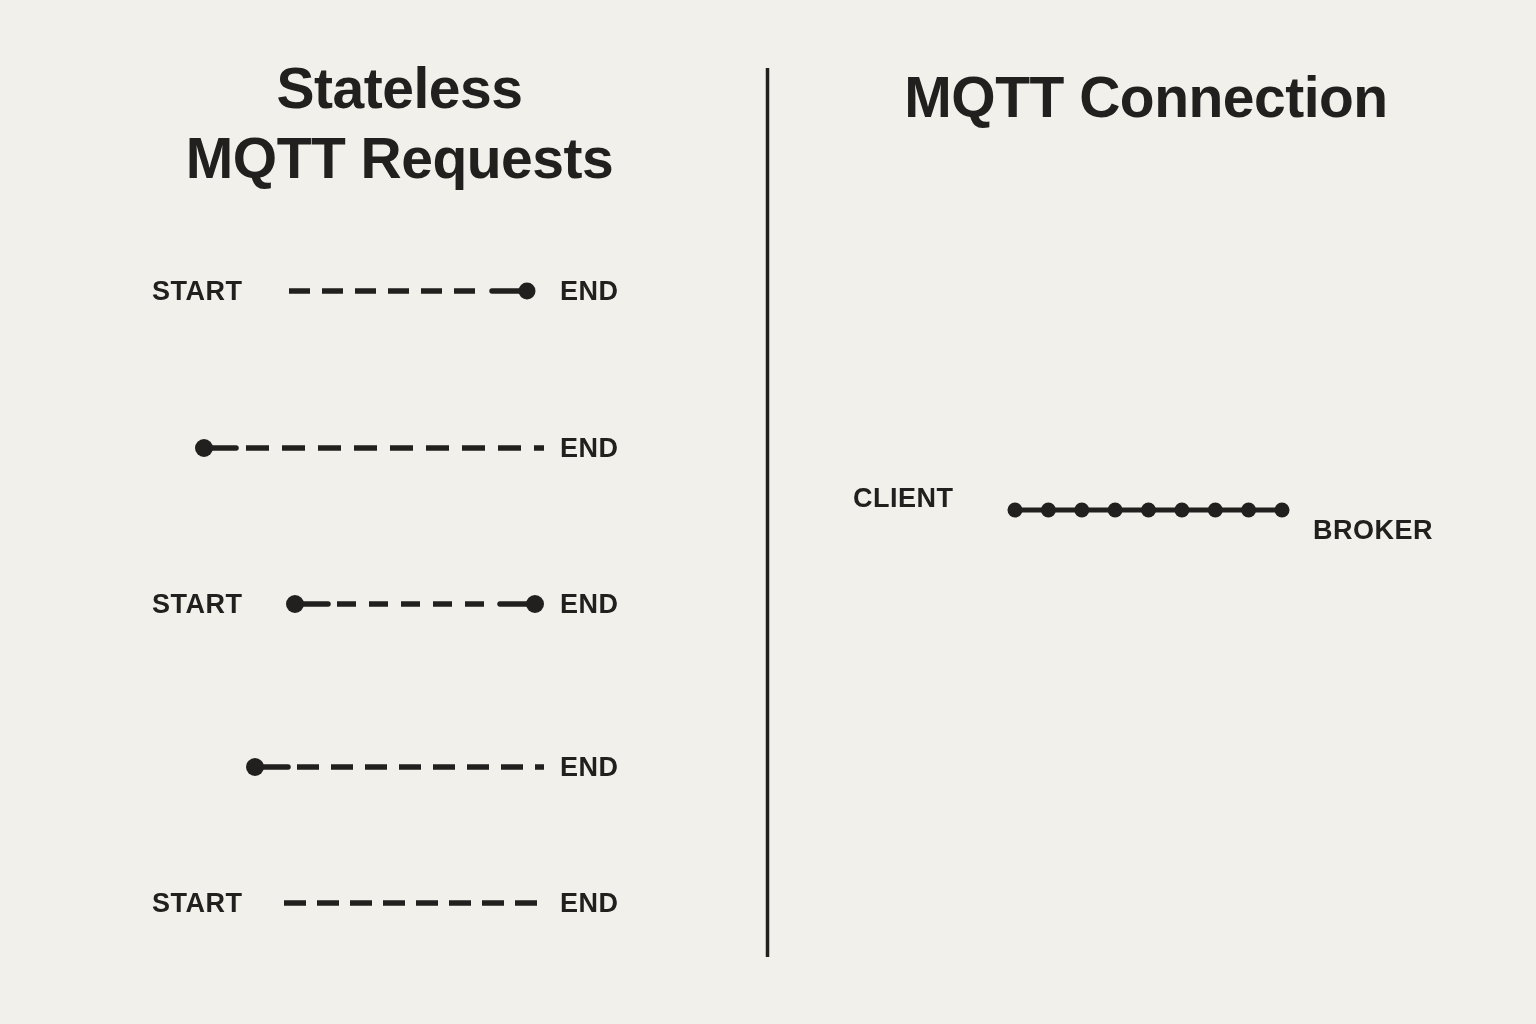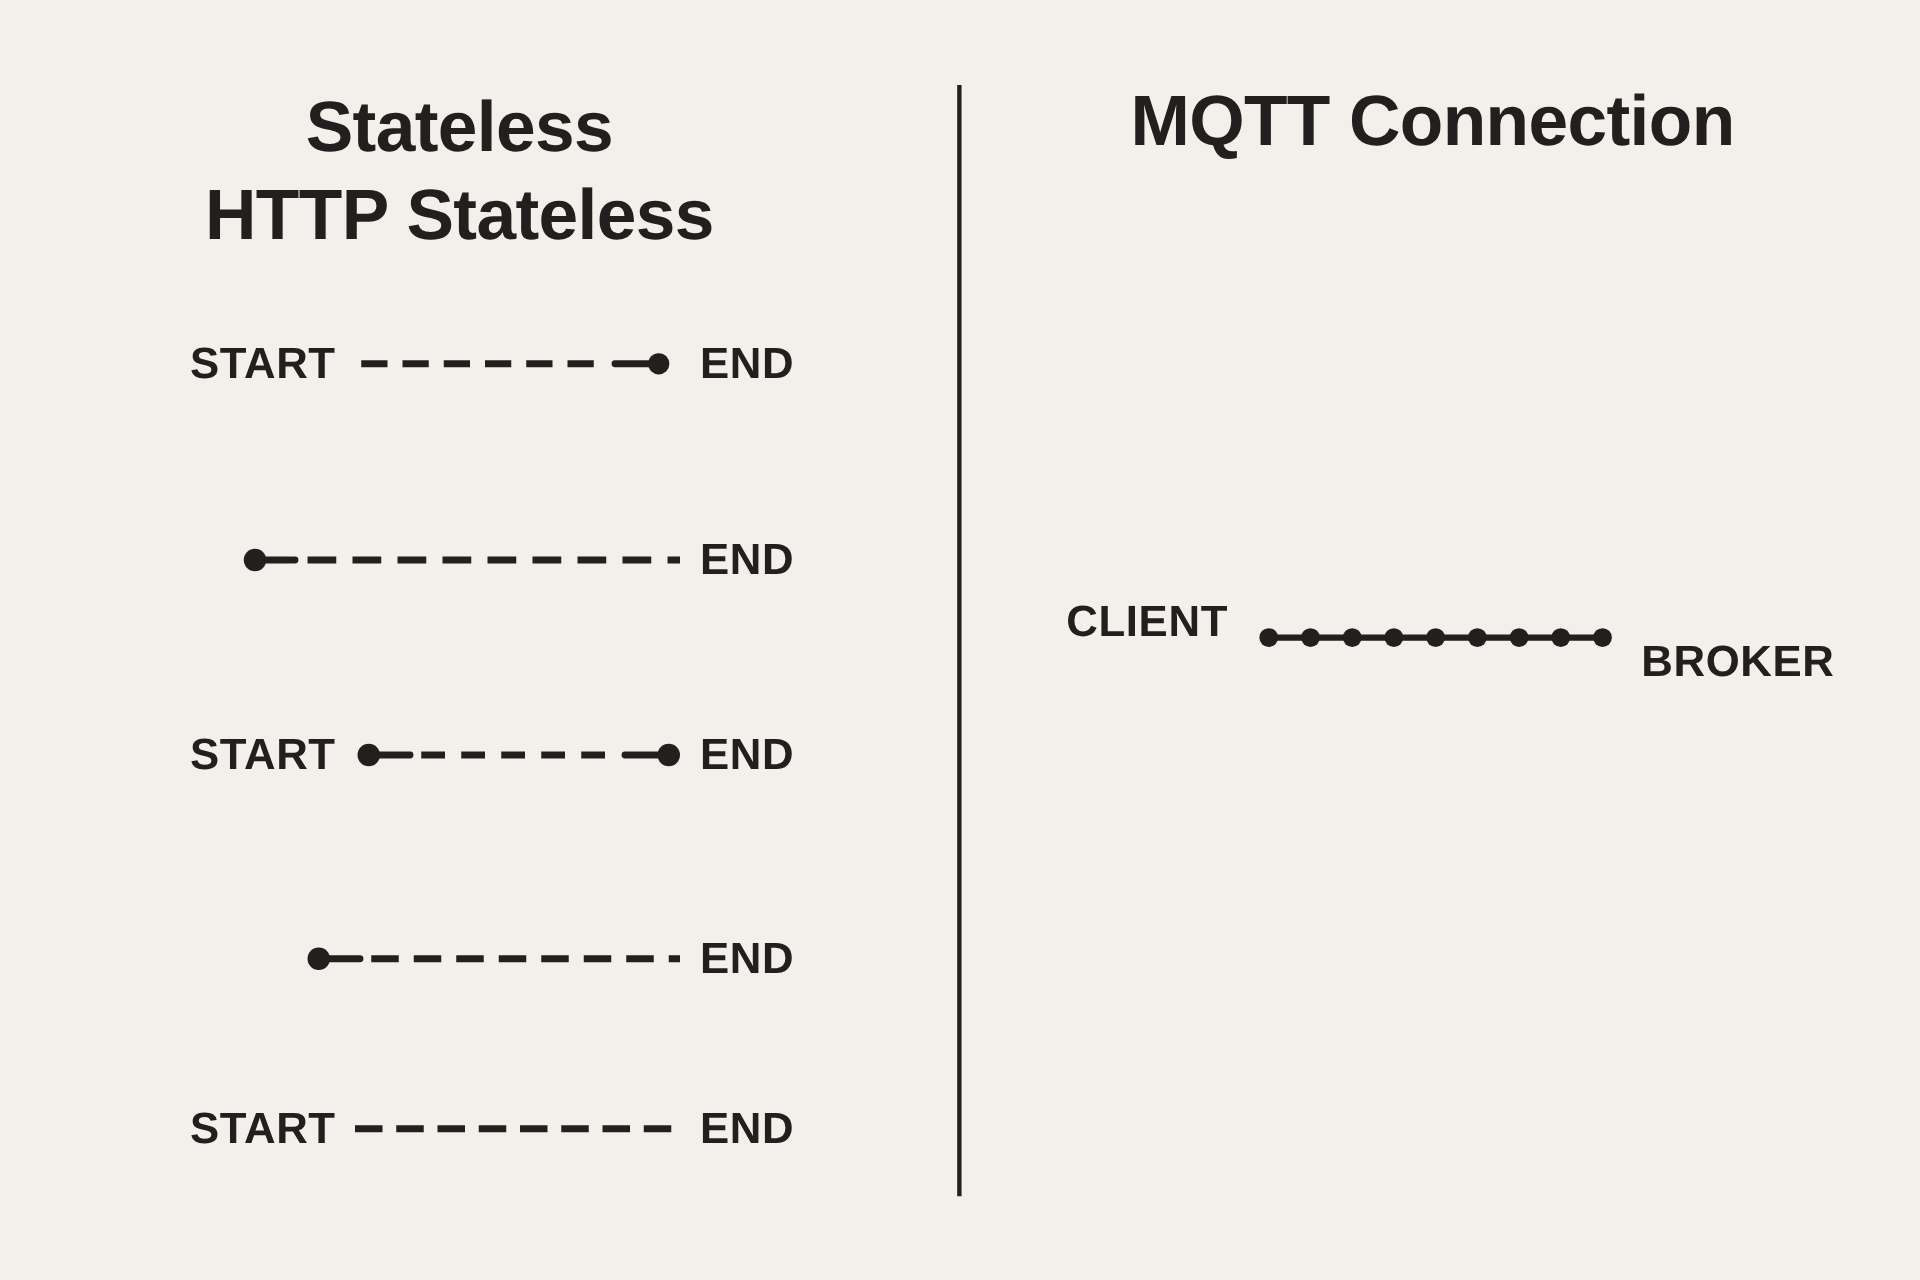--- a/index.html
+++ b/index.html
@@ -16,25 +16,25 @@
   .art line { stroke: var(--ink, #21201e); }
   .art circle { fill: var(--ink, #21201e); }
   .title {
     position: absolute;
     text-align: center;
     font-size: 57px;
     line-height: 70px;
     font-weight: 700;
     letter-spacing: -0.5px;
   }
-  .title-left  { left: 0px;   top: 67px; width: 735px; }
+  .title-left  { left: 0px;   top: 53px; width: 735px; padding-left: 32px; }
   .title-right { left: 767px; top: 62px; width: 758px; }
   .lbl {
     position: absolute;
-    font-size: 35px;
+    font-size: 27px;
     line-height: 36px;
     font-weight: 700;
     letter-spacing: 0.5px;
     white-space: nowrap;
   }
 </style>
 </head>
 <body>
 
 <div class="canvas">
@@ -84,21 +84,21 @@
           <circle cx="1181.9" cy="510" r="7.5"></circle>
           <circle cx="1215.3" cy="510" r="7.5"></circle>
           <circle cx="1248.6" cy="510" r="7.5"></circle>
           <circle cx="1282.0" cy="510" r="7.5"></circle>
         </g>
     </g>
   </svg>
 
   <div class="title title-left">
     <div>Stateless</div>
-    <div>HTTP Stateless</div>
+    <div>MQTT Requests</div>
   </div>
   <div class="title title-right">
     <div>MQTT Connection</div>
   </div>
 
   <span class="lbl" style="left:152px; top:273px">START</span>
   <span class="lbl" style="left:560px; top:273px">END</span>
 
   <span class="lbl" style="left:560px; top:430px">END</span>
 

